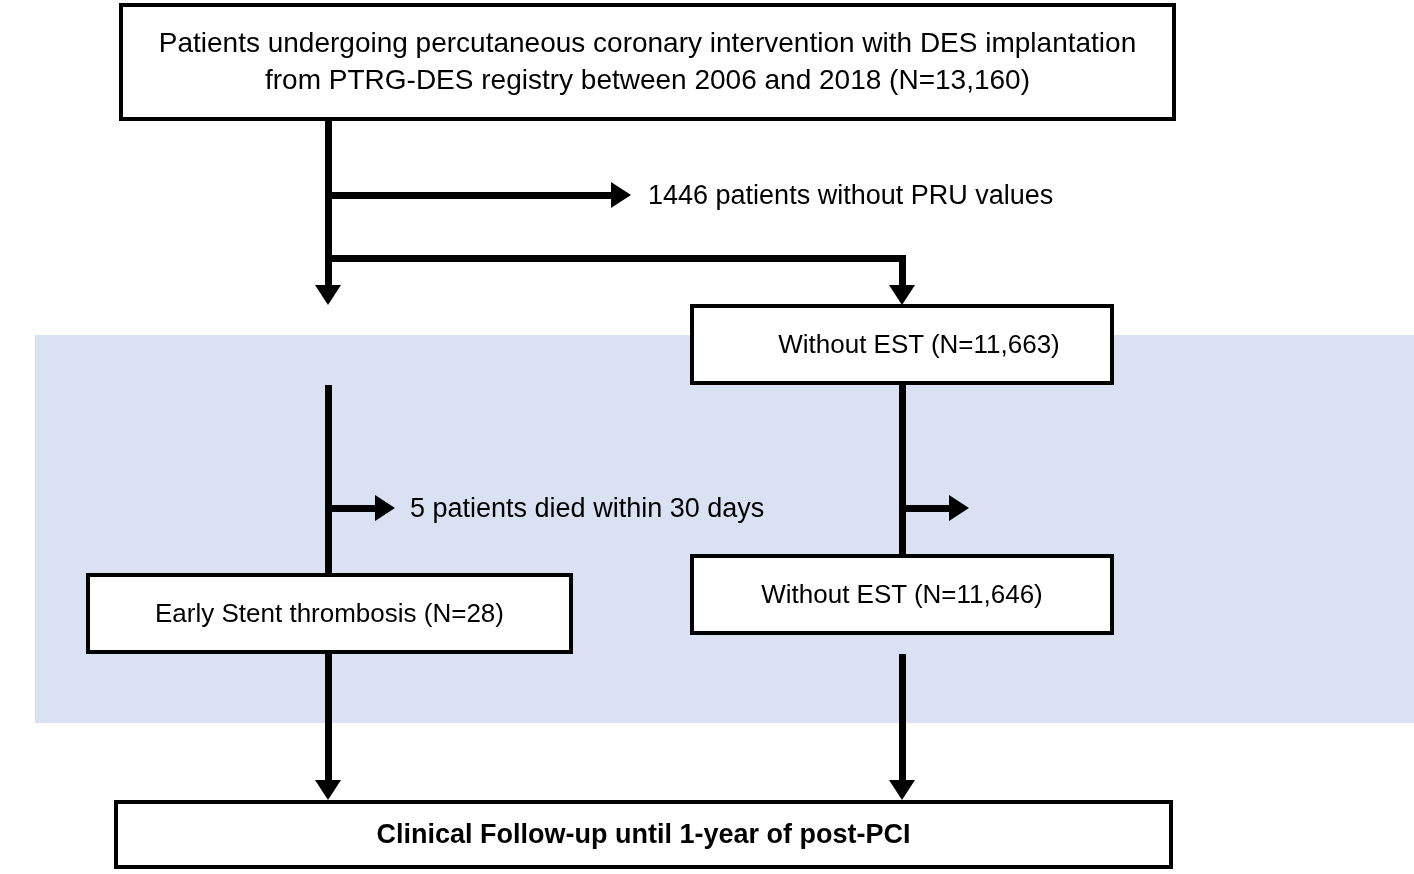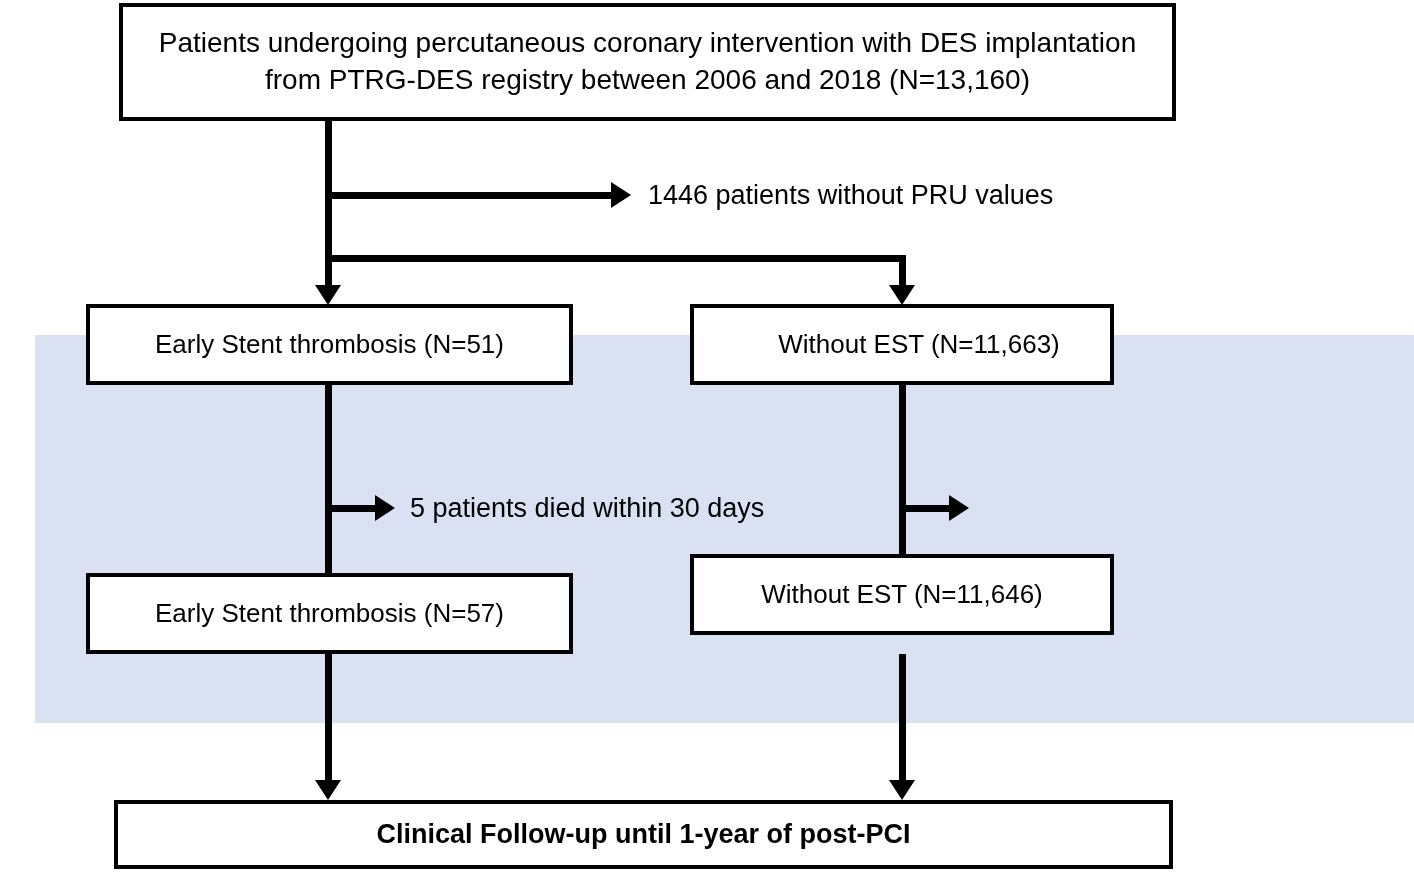--- a/index.html
+++ b/index.html
@@ -105,42 +105,39 @@
   <div class="side-label" style="left:648px; top:182px;">1446 patients without PRU values</div>
 
   <div class="hline" style="left:325px; top:255px; width:581px;"></div>
 
   <div class="vline" style="left:325px; top:255px; height:31px;"></div>
   <div class="arrow-down" style="left:315px; top:285px;"></div>
 
   <div class="vline" style="left:899px; top:255px; height:31px;"></div>
   <div class="arrow-down" style="left:889px; top:285px;"></div>
 
-  <div class="box box-est1">
-    <span>Early Stent thrombosis (N=51)</span>
-  </div>
 
   <div class="box box-noest1">
     <span>Without EST (N=11,663)</span>
   </div>
 
 
   <div class="vline" style="left:325px; top:385px; height:190px;"></div>
 
   <div class="hline" style="left:325px; top:505px; width:50px;"></div>
   <div class="arrow-right" style="left:375px; top:495px;"></div>
   <div class="side-label" style="left:410px; top:495px;">5 patients died within 30 days</div>
 
   <div class="vline" style="left:899px; top:385px; height:190px;"></div>
 
   <div class="hline" style="left:899px; top:505px; width:50px;"></div>
   <div class="arrow-right" style="left:949px; top:495px;"></div>
 
   <div class="box box-est2">
-    <span>Early Stent thrombosis (N=57)</span>
+    <span>Early Stent thrombosis (N=28)</span>
   </div>
 
   <div class="box box-noest2">
     <span>Without EST (N=11,646)</span>
   </div>
 
   <div class="vline" style="left:325px; top:654px; height:127px;"></div>
   <div class="arrow-down" style="left:315px; top:780px;"></div>
 
   <div class="vline" style="left:899px; top:654px; height:127px;"></div>

